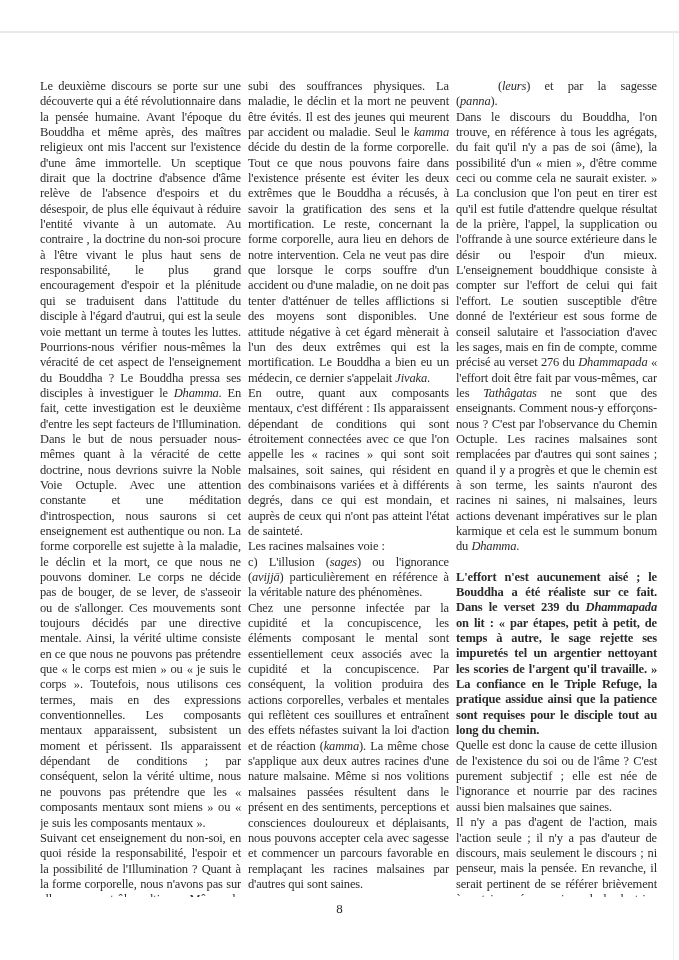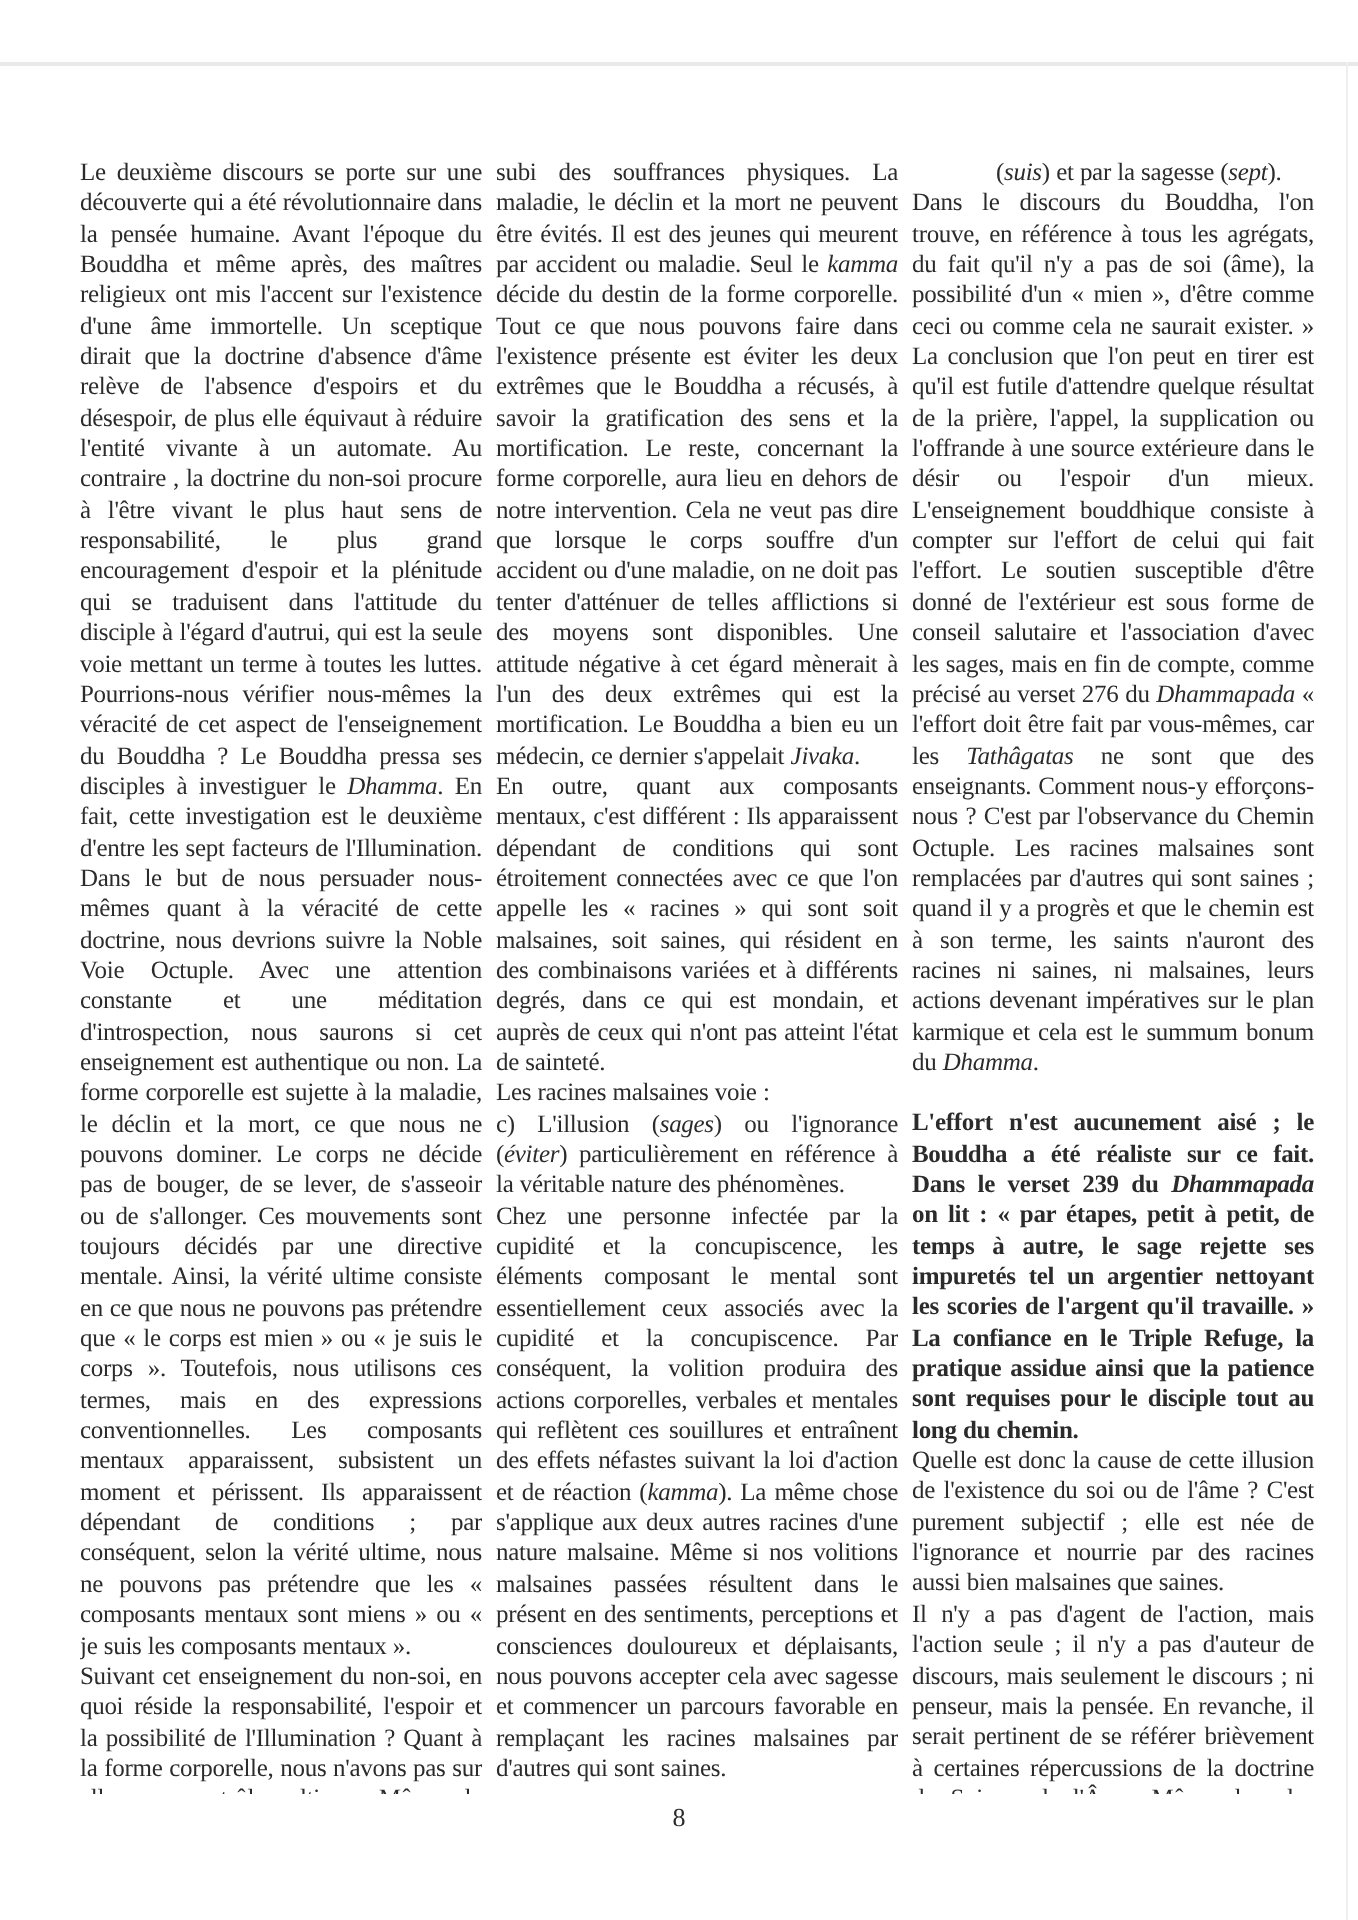--- a/index.html
+++ b/index.html
@@ -76,25 +76,25 @@
 
   <div class="columns">
       <div class="col">
         <p class="para"><span>Le deuxième discours se porte sur une découverte qui a été révolutionnaire dans la pensée humaine. Avant l'époque du Bouddha et même après, des maîtres religieux ont mis l'accent sur l'existence d'une âme immortelle. Un sceptique dirait que la doctrine d'absence d'âme relève de l'absence d'espoirs et du désespoir, de plus elle équivaut à réduire l'entité vivante à un automate. Au contraire , la doctrine du non-soi procure à l'être vivant le plus haut sens de responsabilité, le plus grand encouragement d'espoir et la plénitude qui se traduisent dans l'attitude du disciple à l'égard d'autrui, qui est la seule voie mettant un terme à toutes les luttes. Pourrions-nous vérifier nous-mêmes la véracité de cet aspect de l'enseignement du Bouddha ? Le Bouddha pressa ses disciples à investiguer le </span><em>Dhamma</em><span>. En fait, cette investigation est le deuxième d'entre les sept facteurs de l'Illumination. Dans le but de nous persuader nous-mêmes quant à la véracité de cette doctrine, nous devrions suivre la Noble Voie Octuple. Avec une attention constante et une méditation d'introspection, nous saurons si cet enseignement est authentique ou non. La forme corporelle est sujette à la maladie, le déclin et la mort, ce que nous ne pouvons dominer. Le corps ne décide pas de bouger, de se lever, de s'asseoir ou de s'allonger. Ces mouvements sont toujours décidés par une directive mentale. Ainsi, la vérité ultime consiste en ce que nous ne pouvons pas prétendre que « le corps est mien » ou « je suis le corps ». Toutefois, nous utilisons ces termes, mais en des expressions conventionnelles. Les composants mentaux apparaissent, subsistent un moment et périssent. Ils apparaissent dépendant de conditions ; par conséquent, selon la vérité ultime, nous ne pouvons pas prétendre que les « composants mentaux sont miens » ou « je suis les composants mentaux ».</span></p>
         <p class="para"><span>Suivant cet enseignement du non-soi, en quoi réside la responsabilité, l'espoir et la possibilité de l'Illumination ? Quant à la forme corporelle, nous n'avons pas sur elle un contrôle ultime. Même le Bouddha et les </span></p>
       </div>
       <div class="col">
         <p class="para"><span>subi des souffrances physiques. La maladie, le déclin et la mort ne peuvent être évités. Il est des jeunes qui meurent par accident ou maladie. Seul le </span><em>kamma</em><span> décide du destin de la forme corporelle. Tout ce que nous pouvons faire dans l'existence présente est éviter les deux extrêmes que le Bouddha a récusés, à savoir la gratification des sens et la mortification. Le reste, concernant la forme corporelle, aura lieu en dehors de notre intervention. Cela ne veut pas dire que lorsque le corps souffre d'un accident ou d'une maladie, on ne doit pas tenter d'atténuer de telles afflictions si des moyens sont disponibles. Une attitude négative à cet égard mènerait à l'un des deux extrêmes qui est la mortification. Le Bouddha a bien eu un médecin, ce dernier s'appelait </span><em>Jivaka</em><span>.</span></p>
         <p class="para"><span>En outre, quant aux composants mentaux, c'est différent : Ils apparaissent dépendant de conditions qui sont étroitement connectées avec ce que l'on appelle les « racines » qui sont soit malsaines, soit saines, qui résident en des combinaisons variées et à différents degrés, dans ce qui est mondain, et auprès de ceux qui n'ont pas atteint l'état de sainteté.</span></p>
         <p class="para"><span>Les racines malsaines voie :</span></p>
-        <p class="para"><span>c) L'illusion (</span><em>sages</em><span>) ou l'ignorance (</span><em>éviter</em><span>) particulièrement en référence à la véritable nature des phénomènes.</span></p>
+        <p class="para"><span>c) L'illusion (</span><em>sages</em><span>) ou l'ignorance (</span><em>avijjā</em><span>) particulièrement en référence à la véritable nature des phénomènes.</span></p>
         <p class="para"><span>Chez une personne infectée par la cupidité et la concupiscence, les éléments composant le mental sont essentiellement ceux associés avec la cupidité et la concupiscence. Par conséquent, la volition produira des actions corporelles, verbales et mentales qui reflètent ces souillures et entraînent des effets néfastes suivant la loi d'action et de réaction (</span><em>kamma</em><span>). La même chose s'applique aux deux autres racines d'une nature malsaine. Même si nos volitions malsaines passées résultent dans le présent en des sentiments, perceptions et consciences douloureux et déplaisants, nous pouvons accepter cela avec sagesse et commencer un parcours favorable en remplaçant les racines malsaines par d'autres qui sont saines.</span></p>
       </div>
       <div class="col">
-        <p class="para indent"><span>(</span><em>suis</em><span>) et par la sagesse (</span><em>sept</em><span>).</span></p>
+        <p class="para indent"><span>(</span><em>leurs</em><span>) et par la sagesse (</span><em>panna</em><span>).</span></p>
         <p class="para"><span>Dans le discours du Bouddha, l'on trouve, en référence à tous les agrégats, du fait qu'il n'y a pas de soi (âme), la possibilité d'un « mien », d'être comme ceci ou comme cela ne saurait exister. » La conclusion que l'on peut en tirer est qu'il est futile d'attendre quelque résultat de la prière, l'appel, la supplication ou l'offrande à une source extérieure dans le désir ou l'espoir d'un mieux. L'enseignement bouddhique consiste à compter sur l'effort de celui qui fait l'effort. Le soutien susceptible d'être donné de l'extérieur est sous forme de conseil salutaire et l'association d'avec les sages, mais en fin de compte, comme précisé au verset 276 du </span><em>Dhammapada</em><span> « l'effort doit être fait par vous-mêmes, car les </span><em>Tathâgatas</em><span> ne sont que des enseignants. Comment nous-y efforçons-nous ? C'est par l'observance du Chemin Octuple. Les racines malsaines sont remplacées par d'autres qui sont saines ; quand il y a progrès et que le chemin est à son terme, les saints n'auront des racines ni saines, ni malsaines, leurs actions devenant impératives sur le plan karmique et cela est le summum bonum du </span><em>Dhamma</em><span>.</span></p>
         <p class="para gap"><span>L'effort n'est aucunement aisé ; le Bouddha a été réaliste sur ce fait. Dans le verset 239 du </span><em>Dhammapada</em><span> on lit : « par étapes, petit à petit, de temps à autre, le sage rejette ses impuretés tel un argentier nettoyant les scories de l'argent qu'il travaille. » La confiance en le Triple Refuge, la pratique assidue ainsi que la patience sont requises pour le disciple tout au long du chemin.</span></p>
         <p class="para"><span>Quelle est donc la cause de cette illusion de l'existence du soi ou de l'âme ? C'est purement subjectif ; elle est née de l'ignorance et nourrie par des racines aussi bien malsaines que saines.</span></p>
         <p class="para"><span>Il n'y a pas d'agent de l'action, mais l'action seule ; il n'y a pas d'auteur de discours, mais seulement le discours ; ni penseur, mais la pensée. En revanche, il serait pertinent de se référer brièvement à certaines répercussions de la doctrine du Soi ou de l'Âme. Même dans les temps très anciens, l'être sensoriel en tant que résultat de stimulants venant des sens sous de multiples formes, avait l'impression subjective qu'il y a quelque chose qui réside en lui et que l'on peut appeler le Soi ou l'Âme.  ( a suivre)</span></p>
       </div>
     </div>
 
   <div class="page-number">8</div>
 </div>
 

